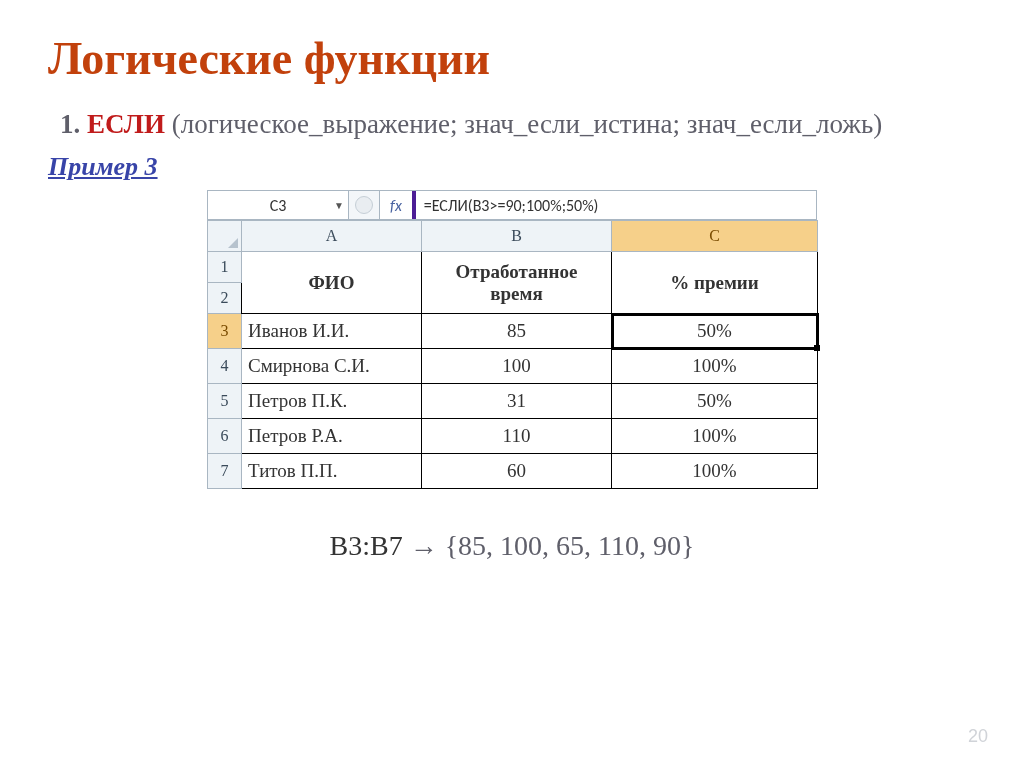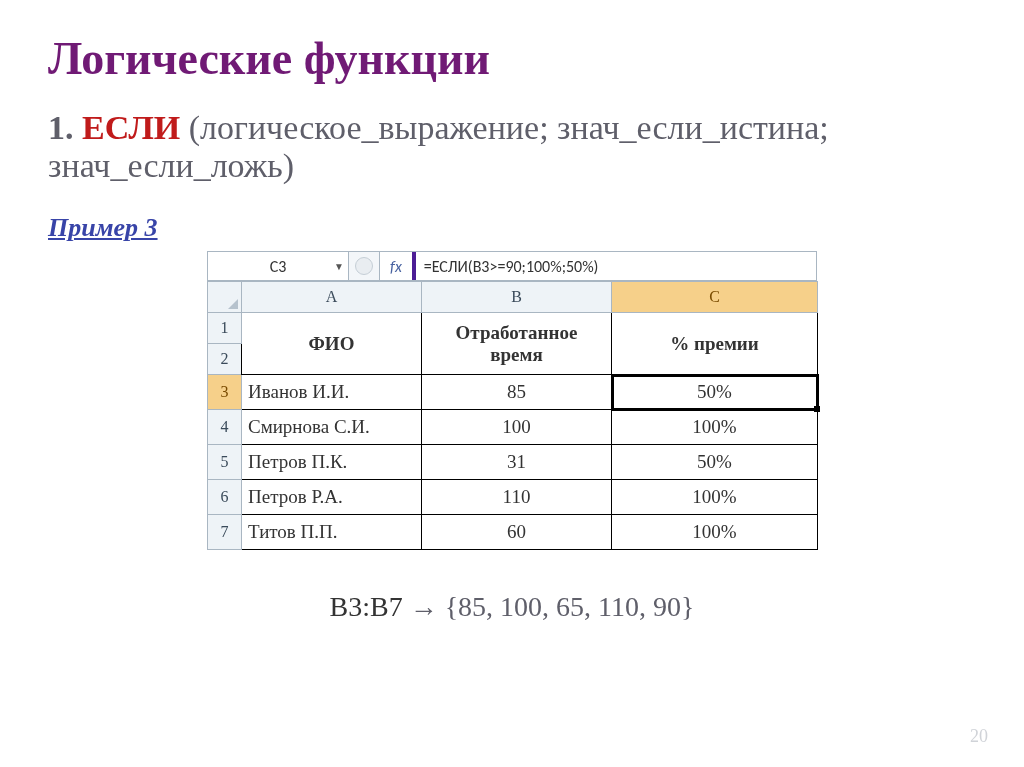--- a/index.html
+++ b/index.html
@@ -12,37 +12,37 @@
     color: #333;
     position: relative;
   }
   .slide {
     padding: 32px 48px;
     box-sizing: border-box;
   }
   h1.title {
     font-size: 46px;
     font-weight: bold;
-    color: #701a75;
+    color: #c2410c;
     margin: 0 0 24px 0;
   }
   .syntax-line {
-    font-size: 34px;
+    font-size: 27px;
     color: #5f5f6a;
-    margin: 4px 0;
+    margin: 4px 12px;
   }
   .num { color: #5f5f6a; font-weight: bold; }
   .red-strong { color: #c01b1b; font-weight: bold; }
   .example-label {
     font-size: 26px;
     color: #3844a8;
     font-weight: bold;
     font-style: italic;
     text-decoration: underline;
-    margin-top: 24px;
+    margin-top: 8px;
     display: inline-block;
   }
   .excel-wrap {
     margin: 8px auto 0 auto;
     width: 610px;
   }
   .formula-bar {
     display: flex;
     align-items: stretch;
     border: 1px solid #a9b6c2;
@@ -180,21 +180,21 @@
     color: #5f5f6a;
     margin-top: 6px;
   }
   .formula-line .red { color: #c01b1b; }
   .page-num {
     position: absolute;
     right: 36px;
     bottom: 20px;
     color: #d0d3d8;
     font-size: 18px;
-    font-family: Liberation Serif, serif;
+    font-family: Liberation Sans, sans-serif;
   }
 </style>
 </head>
 <body>
 
 <div class="slide">
 
   <h1 class="title">Логические функции</h1>
 
   <div class="syntax-line">

